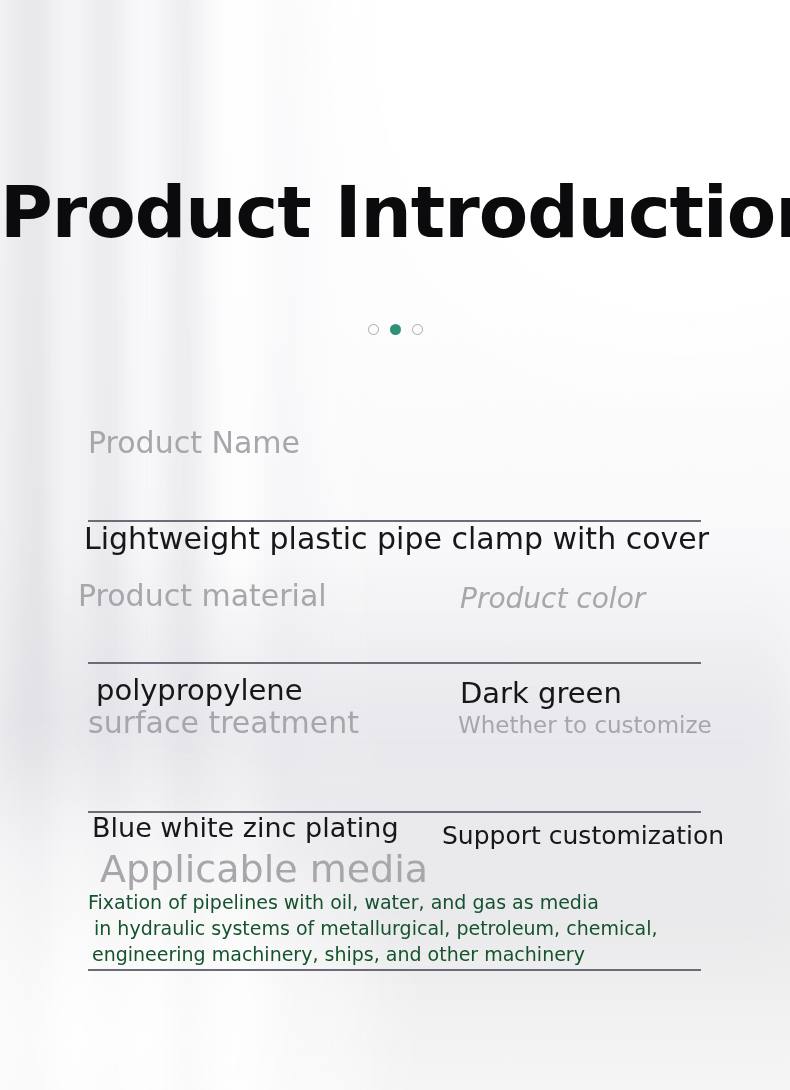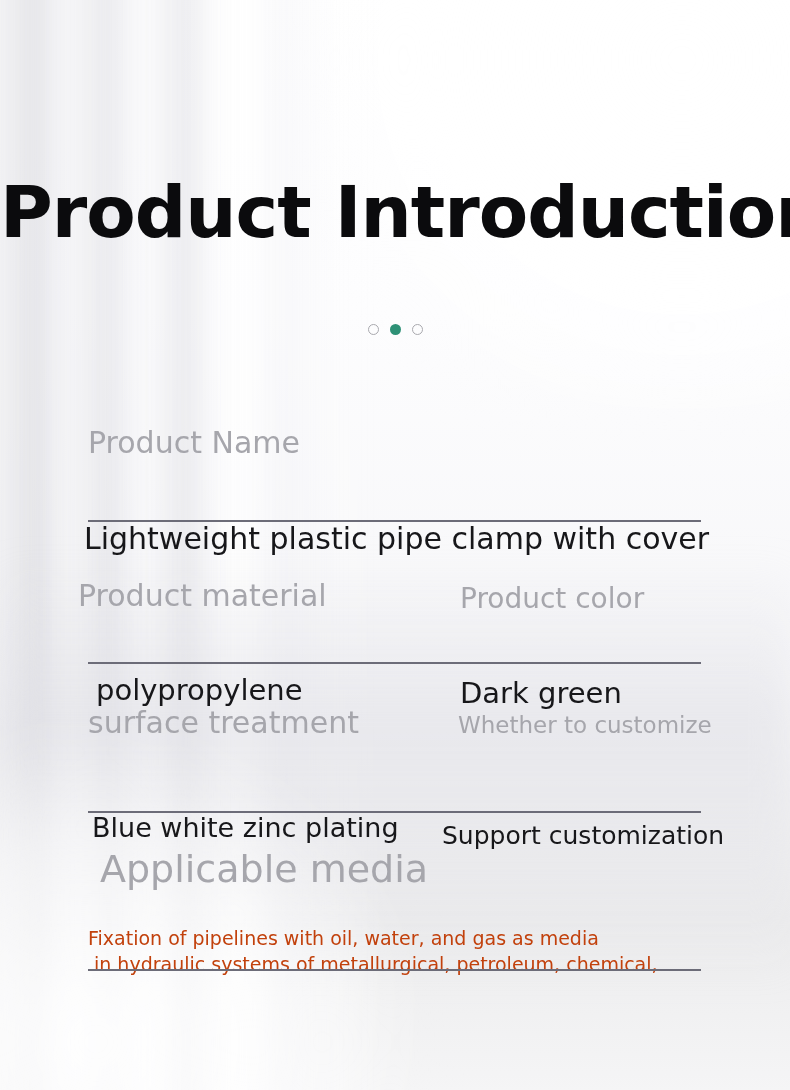--- a/index.html
+++ b/index.html
@@ -119,38 +119,37 @@
   }
 
   
   .r1-label { left:88px; top:425px; font-size:30px; }
   .r1-value { left:84px; top:473px; font-size:30px; }
   .r1-rule  { top:520px; }
 
   
   .r2-label { left:78px; top:578px; font-size:30px; }
   .r2-value { left:96px; top:625px; font-size:29px; }
-  .r2-label-b { left:460px; top:582px; font-size:28px; }
+  .r2-label-b { left:460px; top:582px; font-size:28px;font-style:italic; }
   .r2-value-b { left:460px; top:628px; font-size:29px; }
   .r2-rule  { top:662px; }
 
   
   .r3-label { left:88px; top:705px; font-size:30px; }
   .r3-value { left:92px; top:764px; font-size:27px; }
   .r3-label-b { left:458px; top:712px; font-size:23px; }
   .r3-value-b { left:442px; top:773px; font-size:25px; }
   .r3-rule  { top:811px; }
 
   
   .r4-label { left:100px; top:847px; font-size:38px; }
   .r4-body {
     position:absolute; left:88px; top:889px;
-    color:#c2410c; font-size:19px; line-height:26px;
-    white-space:nowrap;
-    margin-top:36px;
+    color:#14532d; font-size:19px; line-height:26px;
+    white-space:nowrap;
   }
   .r4-body div:nth-child(2) { padding-left:6px; }
   .r4-body div:nth-child(3) { padding-left:4px; }
   .r4-rule  { top:969px; }
 </style>
 </head>
 <body>
 
 <div id="backdrop">
   <div class="bg-base"></div>
@@ -193,18 +192,19 @@
       <div class="label r3-label-b">Whether to customize</div>
       <div class="value r3-value-b">Support customization</div>
       <div class="rule r3-rule"></div>
     </div>
 
     <div class="row">
       <div class="label r4-label">Applicable media</div>
       <div class="r4-body">
         <div>Fixation of pipelines with oil, water, and gas as media</div>
         <div>in hydraulic systems of metallurgical, petroleum, chemical,</div>
+        <div>engineering machinery, ships, and other machinery</div>
       </div>
       <div class="rule r4-rule"></div>
     </div>
 
   </div>
 </div>
 
 </body></html>

